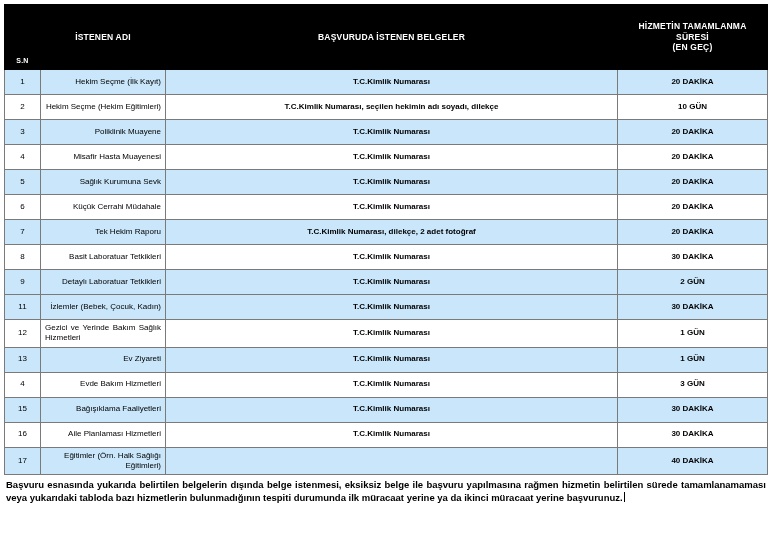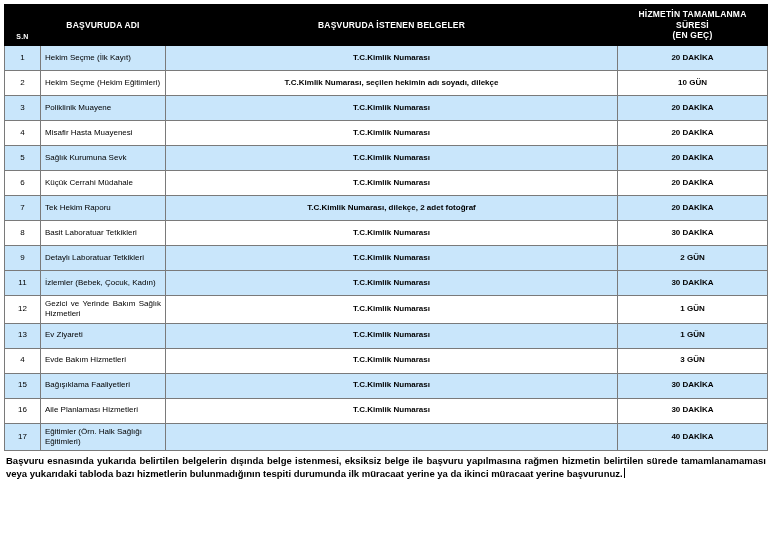--- a/index.html
+++ b/index.html
@@ -31,21 +31,21 @@
   table.svc col.c-name { width: 125px; }
   table.svc col.c-docs { width: 452px; }
   table.svc col.c-time { width: 150px; }
 
   table.svc th {
     background: #000000;
     color: #ffffff;
     font-size: 8.5px;
     font-weight: bold;
     text-align: center;
-    padding: 4px 3px;
+    padding: 16px 3px;
     border: 1px solid #000000;
     line-height: 1.25;
     letter-spacing: 0.2px;
   }
   table.svc th.sn-head {
     font-size: 7px;
     vertical-align: bottom;
     padding-bottom: 3px;
   }
   table.svc td {
@@ -54,21 +54,21 @@
     padding: 3px 4px;
     line-height: 1.3;
     vertical-align: middle;
     height: 18px;
   }
   td.sn {
     text-align: center;
     font-size: 8px;
   }
   td.name {
-    text-align: left;
+    text-align: right;
   }
   td.name.justify {
     text-align: justify;
     text-align-last: justify;
   }
   td.docs {
     text-align: center;
     font-weight: bold;
   }
   td.time {
@@ -108,21 +108,21 @@
   <table class="svc">
     <colgroup>
       <col class="c-sn">
       <col class="c-name">
       <col class="c-docs">
       <col class="c-time">
     </colgroup>
     <thead>
       <tr>
         <th class="sn-head">S.N</th>
-        <th>BAŞVURUDA ADI</th>
+        <th>İSTENEN ADI</th>
         <th>BAŞVURUDA İSTENEN BELGELER</th>
         <th>
           <span>HİZMETİN TAMAMLANMA</span><br>
           <span>SÜRESİ</span><br>
           <span>(EN GEÇ)</span>
         </th>
       </tr>
     </thead>
     <tbody>
       <tr class="blue">

